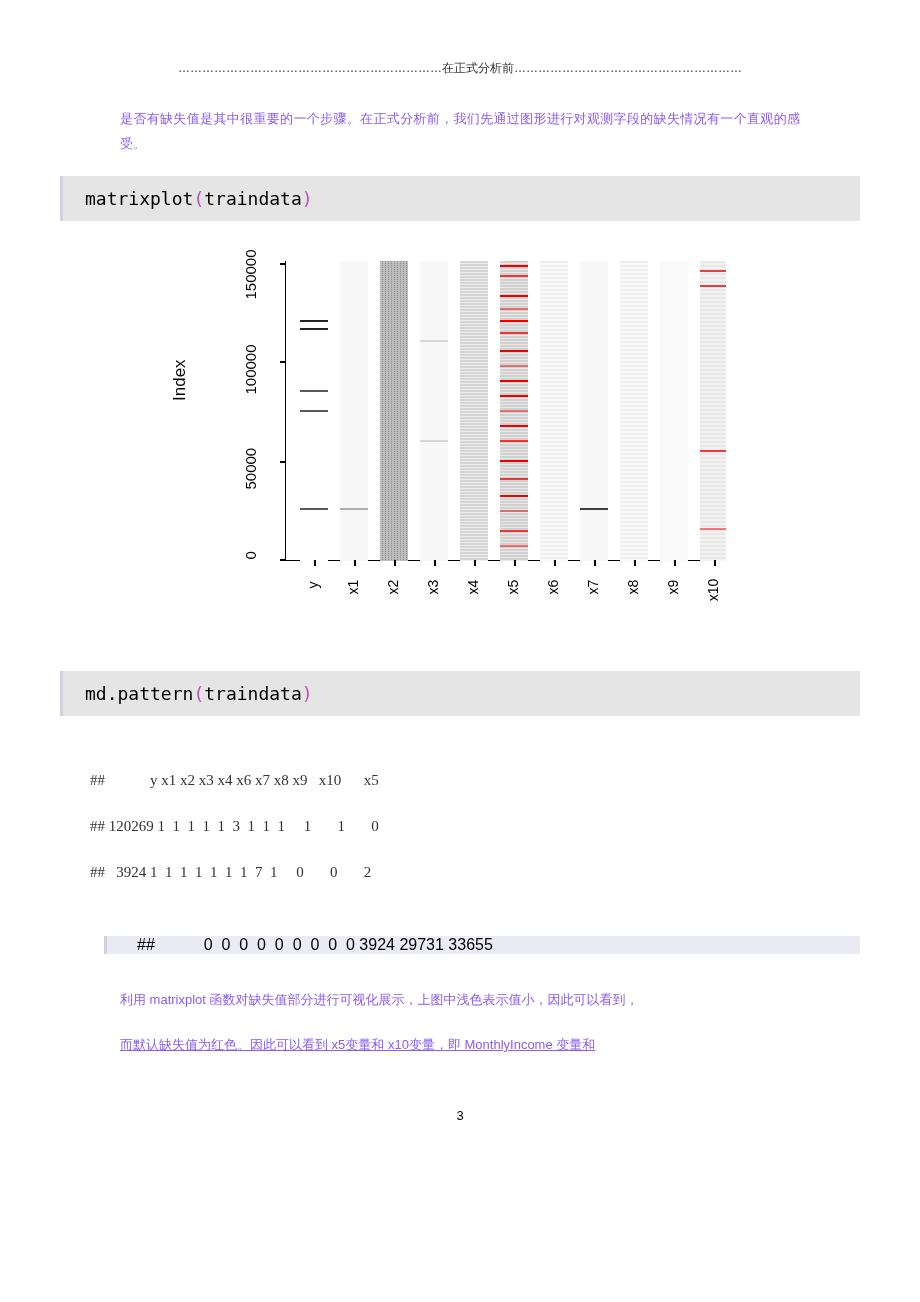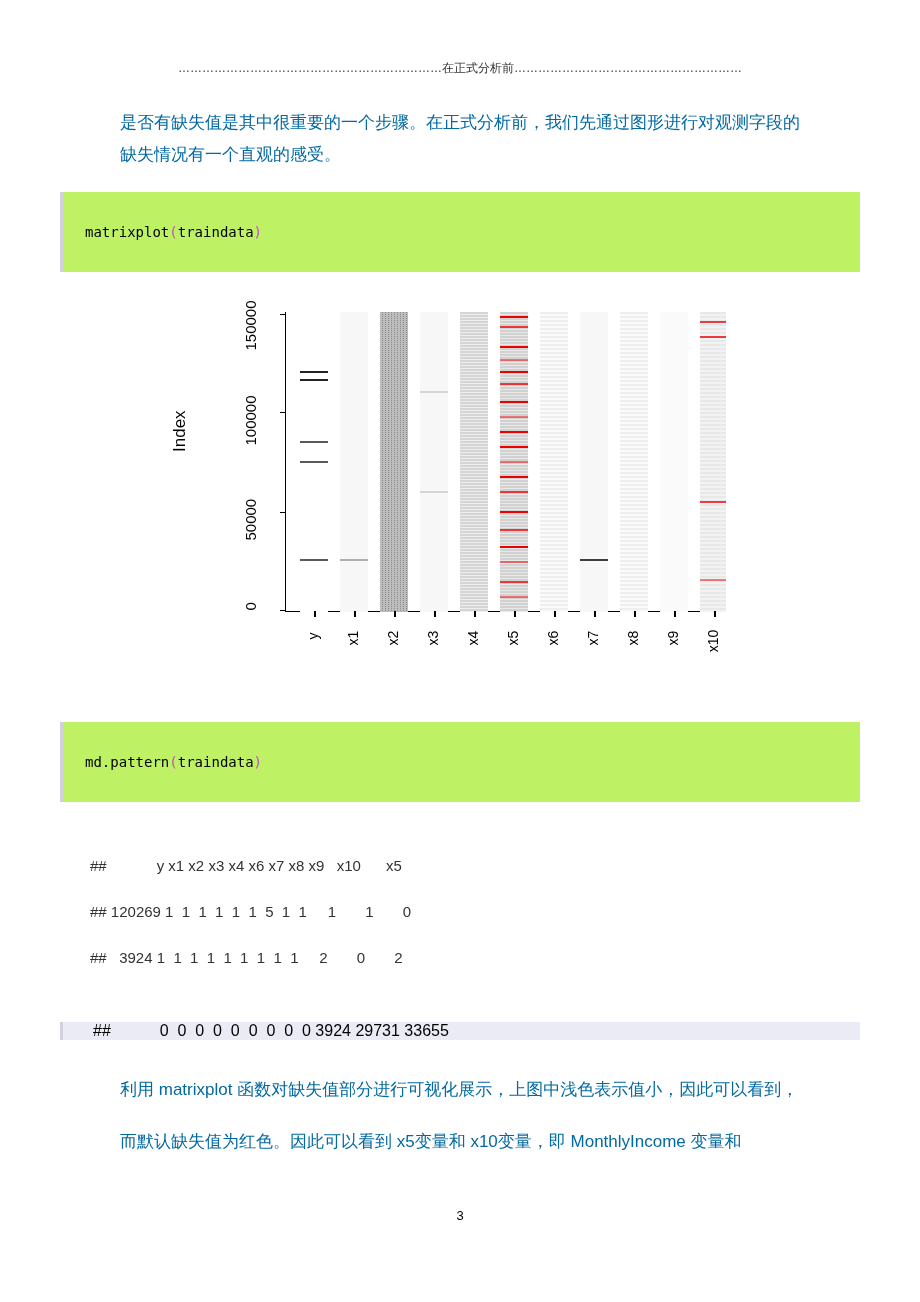--- a/index.html
+++ b/index.html
@@ -17,33 +17,33 @@
   .header-line {
     font-size: 12px;
     color: #333;
     text-align: center;
     margin-bottom: 30px;
     letter-spacing: 0;
     white-space: nowrap;
     overflow: hidden;
   }
   .body-text {
-    font-size: 17px;
-    color: #0369a1;
+    font-size: 13px;
+    color: #8b5cf6;
     line-height: 1.9;
     margin: 0 60px 20px 60px;
     text-align: justify;
   }
   .code-block {
-    background: #bef264;
+    background: #e5e5e5;
     border-left: 3px solid #d0d0e0;
-    padding: 32px 22px;
+    padding: 12px 22px;
     margin: 10px 0 20px 0;
     font-family: "Consolas", "Monaco", monospace;
-    font-size: 14px;
+    font-size: 18px;
     color: #000;
   }
   .code-block .fn { color: #000; }
   .code-block .paren { color: #c050c0; }
   .code-block .arg { color: #000; }
   .chart-wrap {
     margin: 30px auto 50px auto;
     width: 560px;
     height: 370px;
     position: relative;
@@ -106,35 +106,36 @@
   .x-tick {
     position: absolute;
     transform: rotate(-90deg);
     transform-origin: center center;
     font-size: 14px;
     font-family: Arial, sans-serif;
     width: 30px;
     text-align: center;
   }
   .output-block {
-    font-family: Liberation Sans, sans-serif;
+    font-family: Liberation Serif, serif;
     font-size: 15px;
     color: #333;
     padding: 10px 30px;
     line-height: 1.6;
   }
   .output-row {
     margin: 22px 0;
     white-space: pre;
   }
   .output-block-bg {
     background: #ebebf5;
     border-left: 3px solid #d0d0e0;
     padding: 0 30px;
     margin-top: 5px;
+    margin-left: 44px;
   }
   .page-num {
     text-align: center;
     font-size: 13px;
     margin-top: 50px;
     color: #000;
   }
 </style>
 </head>
 <body>
@@ -292,25 +293,25 @@
       <div class="x-tick" style="left:413px;top:13px;">x10</div>
     </div>
   </div>
 
   <div class="code-block">
     <span class="fn">md.pattern</span><span class="paren">(</span><span class="arg">traindata</span><span class="paren">)</span>
   </div>
 
   <div class="output-block">
     <div class="output-row">##            y x1 x2 x3 x4 x6 x7 x8 x9   x10      x5</div>
-    <div class="output-row">## 120269 1  1  1  1  1  1  5  1  1     1       1       0</div>
-    <div class="output-row">##   3924 1  1  1  1  1  1  1  1  1     2       0       2</div>
+    <div class="output-row">## 120269 1  1  1  1  1  3  1  1  1     1       1       0</div>
+    <div class="output-row">##   3924 1  1  1  1  1  1  1  7  1     0       0       2</div>
   </div>
   <div class="output-block-bg">
     <div class="output-row" style="margin:20px 0;">##           0  0  0  0  0  0  0  0  0 3924 29731 33655</div>
   </div>
 
   <p class="body-text" style="margin-top:34px;">利用 matrixplot 函数对缺失值部分进行可视化展示，上图中浅色表示值小，因此可以看到，</p>
-  <p class="body-text" style="margin-top:18px;">而默认缺失值为红色。因此可以看到 x5变量和 x10变量，即 MonthlyIncome 变量和</p>
+  <p class="body-text" style="margin-top:18px;text-decoration:underline;">而默认缺失值为红色。因此可以看到 x5变量和 x10变量，即 MonthlyIncome 变量和</p>
 
   <div class="page-num">3</div>
 
 </div>
 
 </body></html>

